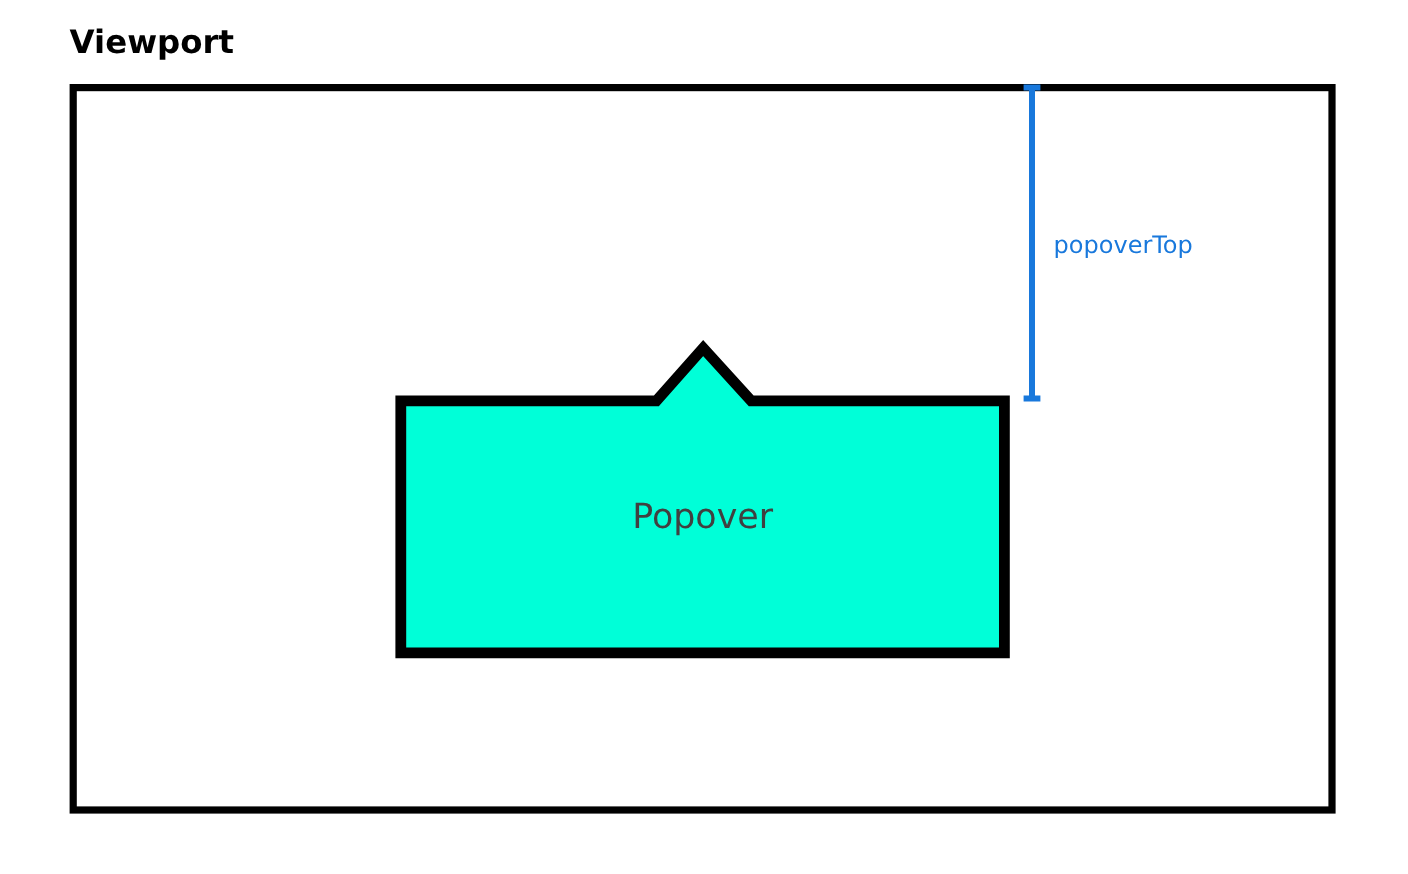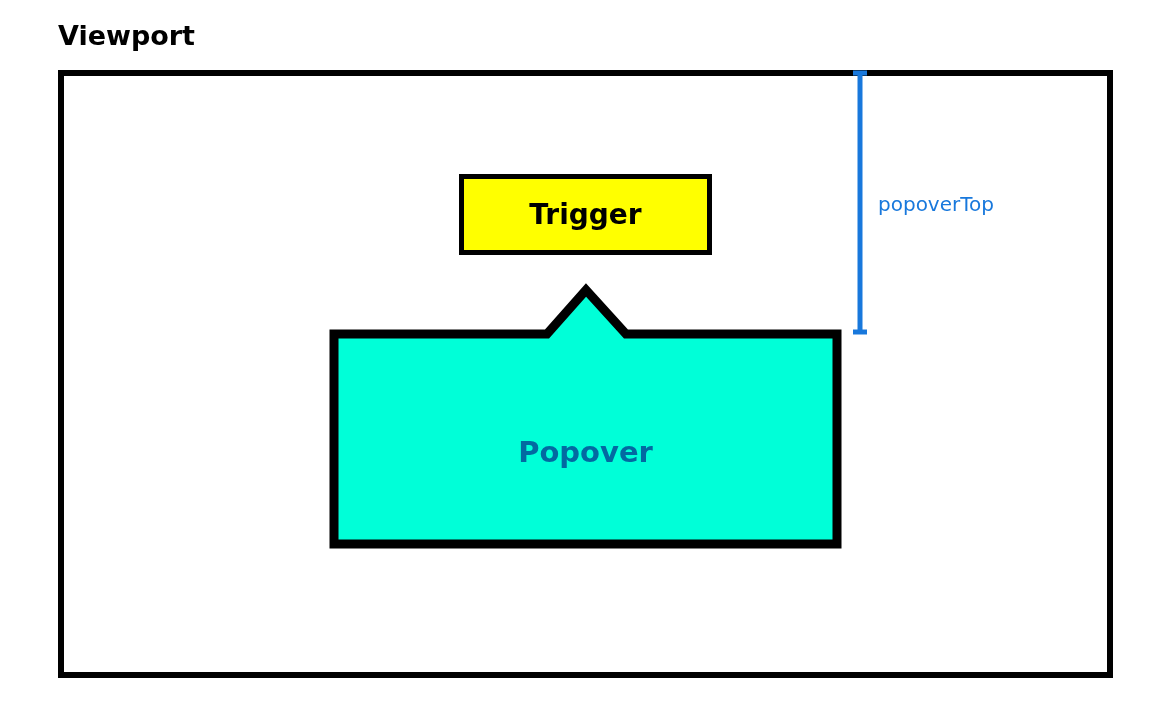--- a/index.html
+++ b/index.html
@@ -75,26 +75,26 @@
   .popover-shape {
     position: absolute;
     left: 326px;
     top: 282px;
     width: 520px;
     height: 270px;
   }
   .popover-label {
     position: absolute;
     left: 334px;
-    top: 438px;
+    top: 416px;
     width: 503px;
     text-align: center;
     font-size: 29px;
-    font-weight: bold;
-    color: #0369a1;
+    font-weight: normal;
+    color: #404040;
     line-height: 1;
     white-space: nowrap;
   }
 
   
   .measure-line {
     position: absolute;
     left: 840px;
     top: 62px;
     width: 42px;
@@ -113,23 +113,20 @@
 </style>
 </head>
 <body>
 
 <div id="stage">
 
   <div class="viewport-title">Viewport</div>
 
   <div class="viewport-frame"></div>
 
-  <div class="trigger-box">
-    <span class="trigger-label">Trigger</span>
-  </div>
 
   <svg class="popover-shape" viewBox="0 0 520 270" aria-hidden="true">
 
     <path d="M 8 52
              L 221 52
              L 260 8
              L 300 52
              L 511 52
              L 511 262
              L 8 262

